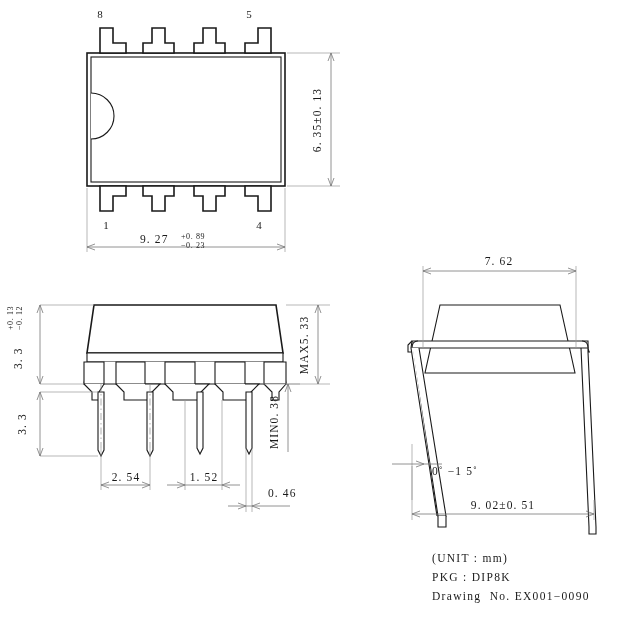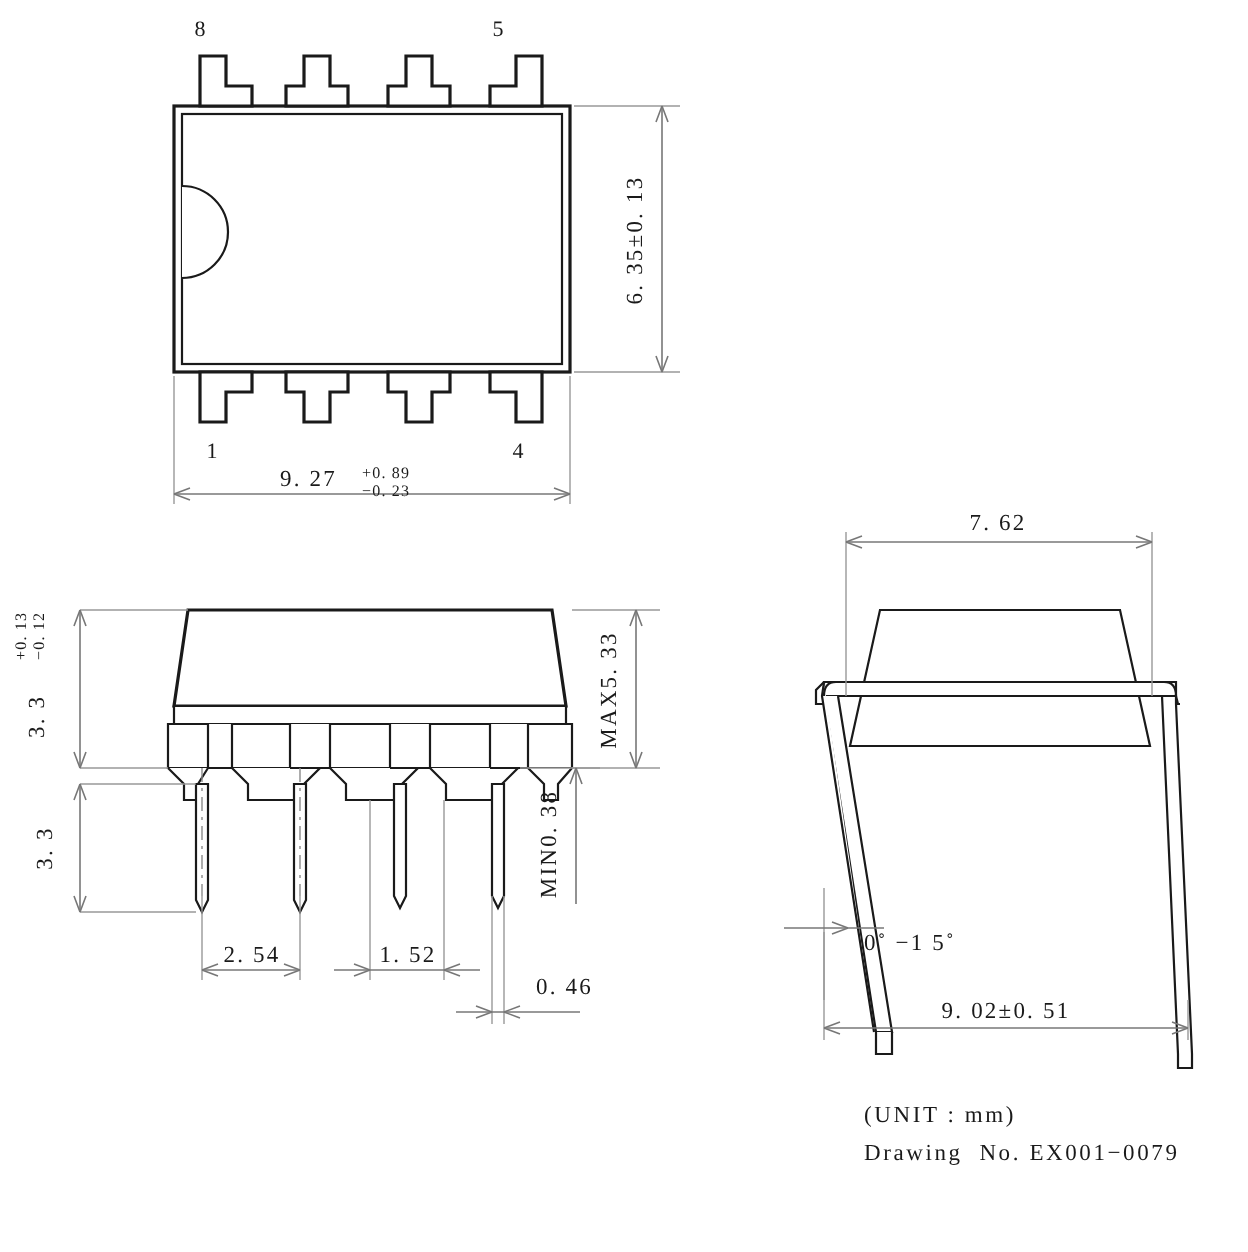--- a/index.html
+++ b/index.html
@@ -239,14 +239,15 @@
         <path class="dimline" d="M 594,514 L 586,511 M 594,514 L 586,517"></path>
         <text class="dimtxt" x="503" y="509" text-anchor="middle">9. 02±0. 51</text>
       </g>
     </g>
 
   </svg>
 </div>
 
 <div class="notes">
   <div class="notetxt">(UNIT : mm)</div>
-  <div class="notetxt">Drawing  No. EX001−0079</div>
+  <div class="notetxt">PKG : DIP8K</div>
+  <div class="notetxt">Drawing  No. EX001−0090</div>
 </div>
 
 </body></html>

